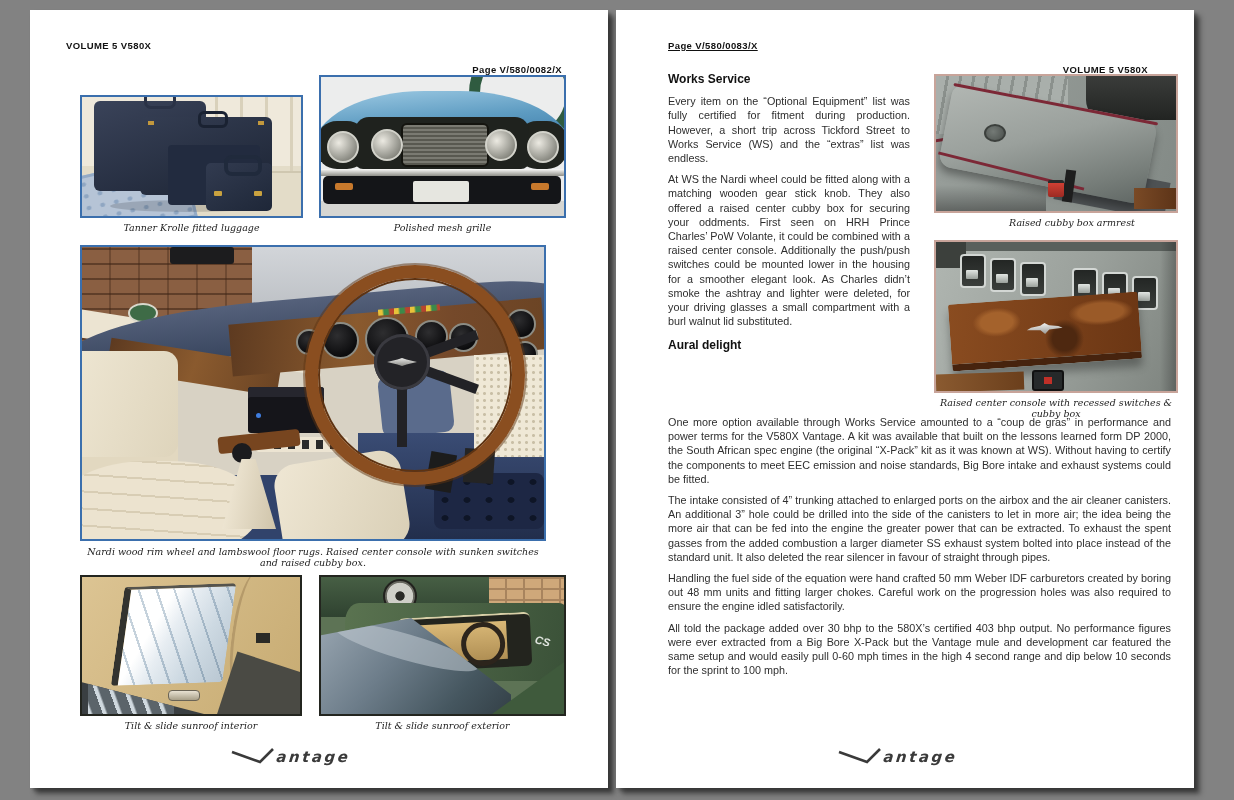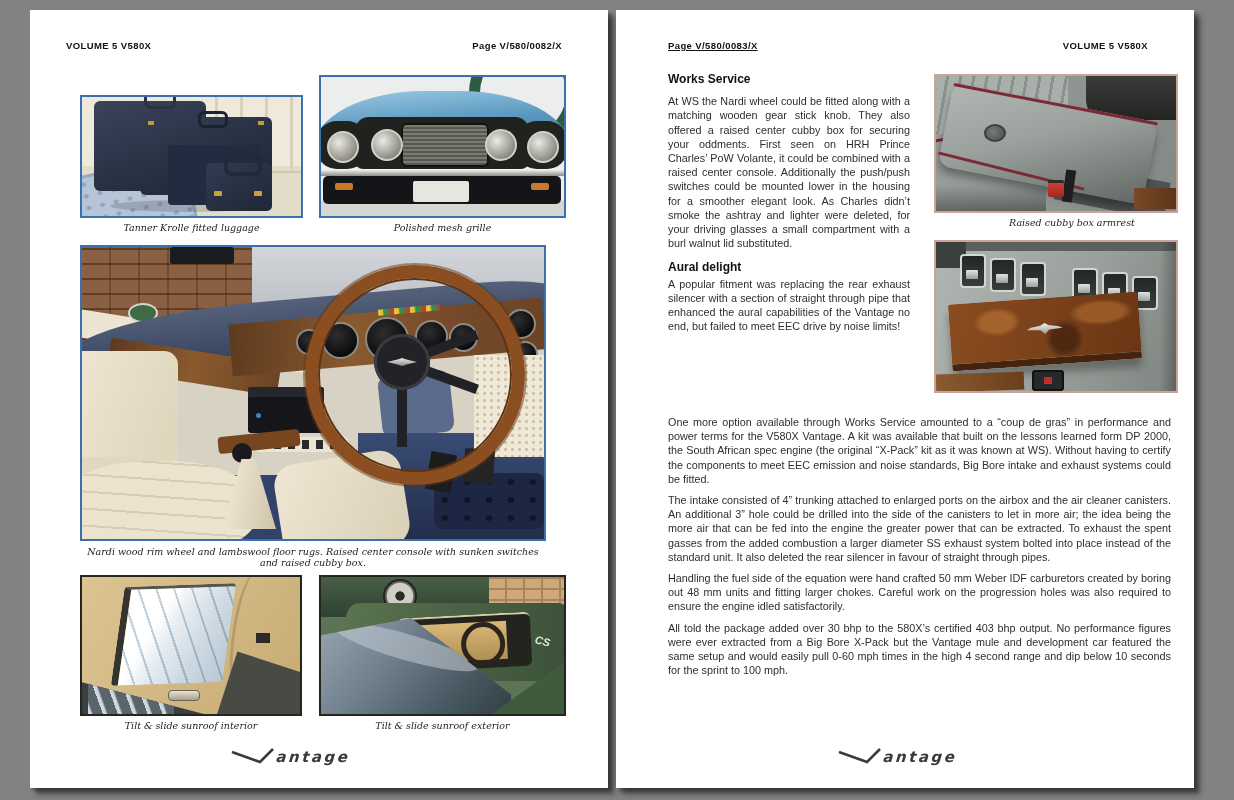--- a/index.html
+++ b/index.html
@@ -4,21 +4,21 @@
 <style>
   html,body{margin:0;padding:0;background:#828282;}
   .stage{position:relative;width:1234px;height:800px;background:#828282;overflow:hidden;
          font-family:"Liberation Sans",sans-serif;}
   .page{position:absolute;top:10px;width:578px;height:778px;background:#ffffff;
         box-shadow:6px 6px 5px rgba(25,25,25,.55),3px 3px 3px rgba(25,25,25,.35);}
   #page-left{left:30px;}
   #page-right{left:616px;}
 
   .hdr{position:absolute;top:30px;font-size:9.5px;font-weight:bold;letter-spacing:.4px;color:#111;}
-  .hdr-l{left:36px;} .hdr-r{right:46px;text-align:left;}
+  .hdr-l{left:36px;} .hdr-r{right:46px;text-align:left;margin-top:24px;}
   #page-right .hdr-l{left:52px;text-decoration:underline;}
 
   
   .photo{position:absolute;background:#777;}
   .b-blue{border:2px solid #3b6fad;}
   .b-dark{border:2px solid #23251f;}
   .b-pink{border:2px solid #c8a49a;}
   .art{position:absolute;inset:0;overflow:hidden;}
   .art div{position:absolute;}
   .cap{position:absolute;font-family:"DejaVu Serif",serif;font-style:italic;font-size:9.5px;
@@ -387,23 +387,23 @@
       </svg>
     </div>
   </div>
 
   <div class="page" id="page-right">
     <div class="hdr hdr-l">Page V/580/0083/X</div>
     <div class="hdr hdr-r">VOLUME 5 V580X</div>
 
     <div class="col" style="left:52px;top:62px;width:242px;">
       <p class="h-sec">Works Service</p>
+      <p class="para">Every item on the “Optional Equipment” list was fully certified for fitment during production. However, a short trip across Tickford Street to Works Service (WS) and the “extras” list was endless.</p>
       <p class="para" style="margin-bottom:10px;">At WS the Nardi wheel could be fitted along with a matching wooden gear stick knob. They also offered a raised center cubby box for securing your oddments. First seen on HRH Prince Charles’ PoW Volante, it could be combined with a raised center console. Additionally the push/push switches could be mounted lower in the housing for a smoother elegant look. As Charles didn’t smoke the ashtray and lighter were deleted, for your driving glasses a small compartment with a burl walnut lid substituted.</p>
       <p class="h-sec tight">Aural delight</p>
-      <p class="para">A popular fitment was replacing the rear exhaust silencer with a section of straight through pipe that enhanced the aural capabilities of the Vantage no end, but failed to meet EEC drive by noise limits!</p>
     </div>
 
     <div class="photo b-pink" style="left:318px;top:64px;width:240px;height:135px;">
       <div class="art">
         <div class="arm-bg"></div>
         <div class="arm-pleat"></div>
         <div class="arm-back"></div>
         <div class="arm-pipe0"></div>
         <div class="arm-face"></div>
         <div class="arm-box">
@@ -445,20 +445,21 @@
         <div class="con-lid">
             <i></i>
           </div>
         <div class="con-haz">
             <i></i>
           </div>
         <div class="con-wood"></div>
         <div class="con-edge"></div>
       </div>
     </div>
+    <div class="cap" style="left:318px;top:387px;width:244px;">Raised center console with recessed switches &amp; cubby box</div>
 
     <div class="col" style="left:52px;top:405px;width:503px;">
       <p class="para">One more option available through Works Service amounted to a “coup de gras” in performance and power terms for the V580X Vantage. A kit was available that built on the lessons learned form DP 2000, the South African spec engine (the original “X-Pack” kit as it was known at WS). Without having to certify the components to meet EEC emission and noise standards, Big Bore intake and exhaust systems could be fitted.</p>
       <p class="para">The intake consisted of 4” trunking attached to enlarged ports on the airbox and the air cleaner canisters. An additional 3” hole could be drilled into the side of the canisters to let in more air; the idea being the more air that can be fed into the engine the greater power that can be extracted. To exhaust the spent gasses from the added combustion a larger diameter SS exhaust system bolted into place instead of the standard unit. It also deleted the rear silencer in favour of straight through pipes.</p>
       <p class="para">Handling the fuel side of the equation were hand crafted 50 mm Weber IDF carburetors created by boring out 48 mm units and fitting larger chokes. Careful work on the progression holes was also required to ensure the engine idled satisfactorily.</p>
       <p class="para">All told the package added over 30 bhp to the 580X’s certified 403 bhp output. No performance figures were ever extracted from a Big Bore X-Pack but the Vantage mule and development car featured the same setup and would easily pull 0-60 mph times in the high 4 second range and dip below 10 seconds for the sprint to 100 mph.</p>
     </div>
 
     <div class="logo" style="left:52px;width:503px;">
       <svg width="170" height="26" viewBox="0 0 170 26">

